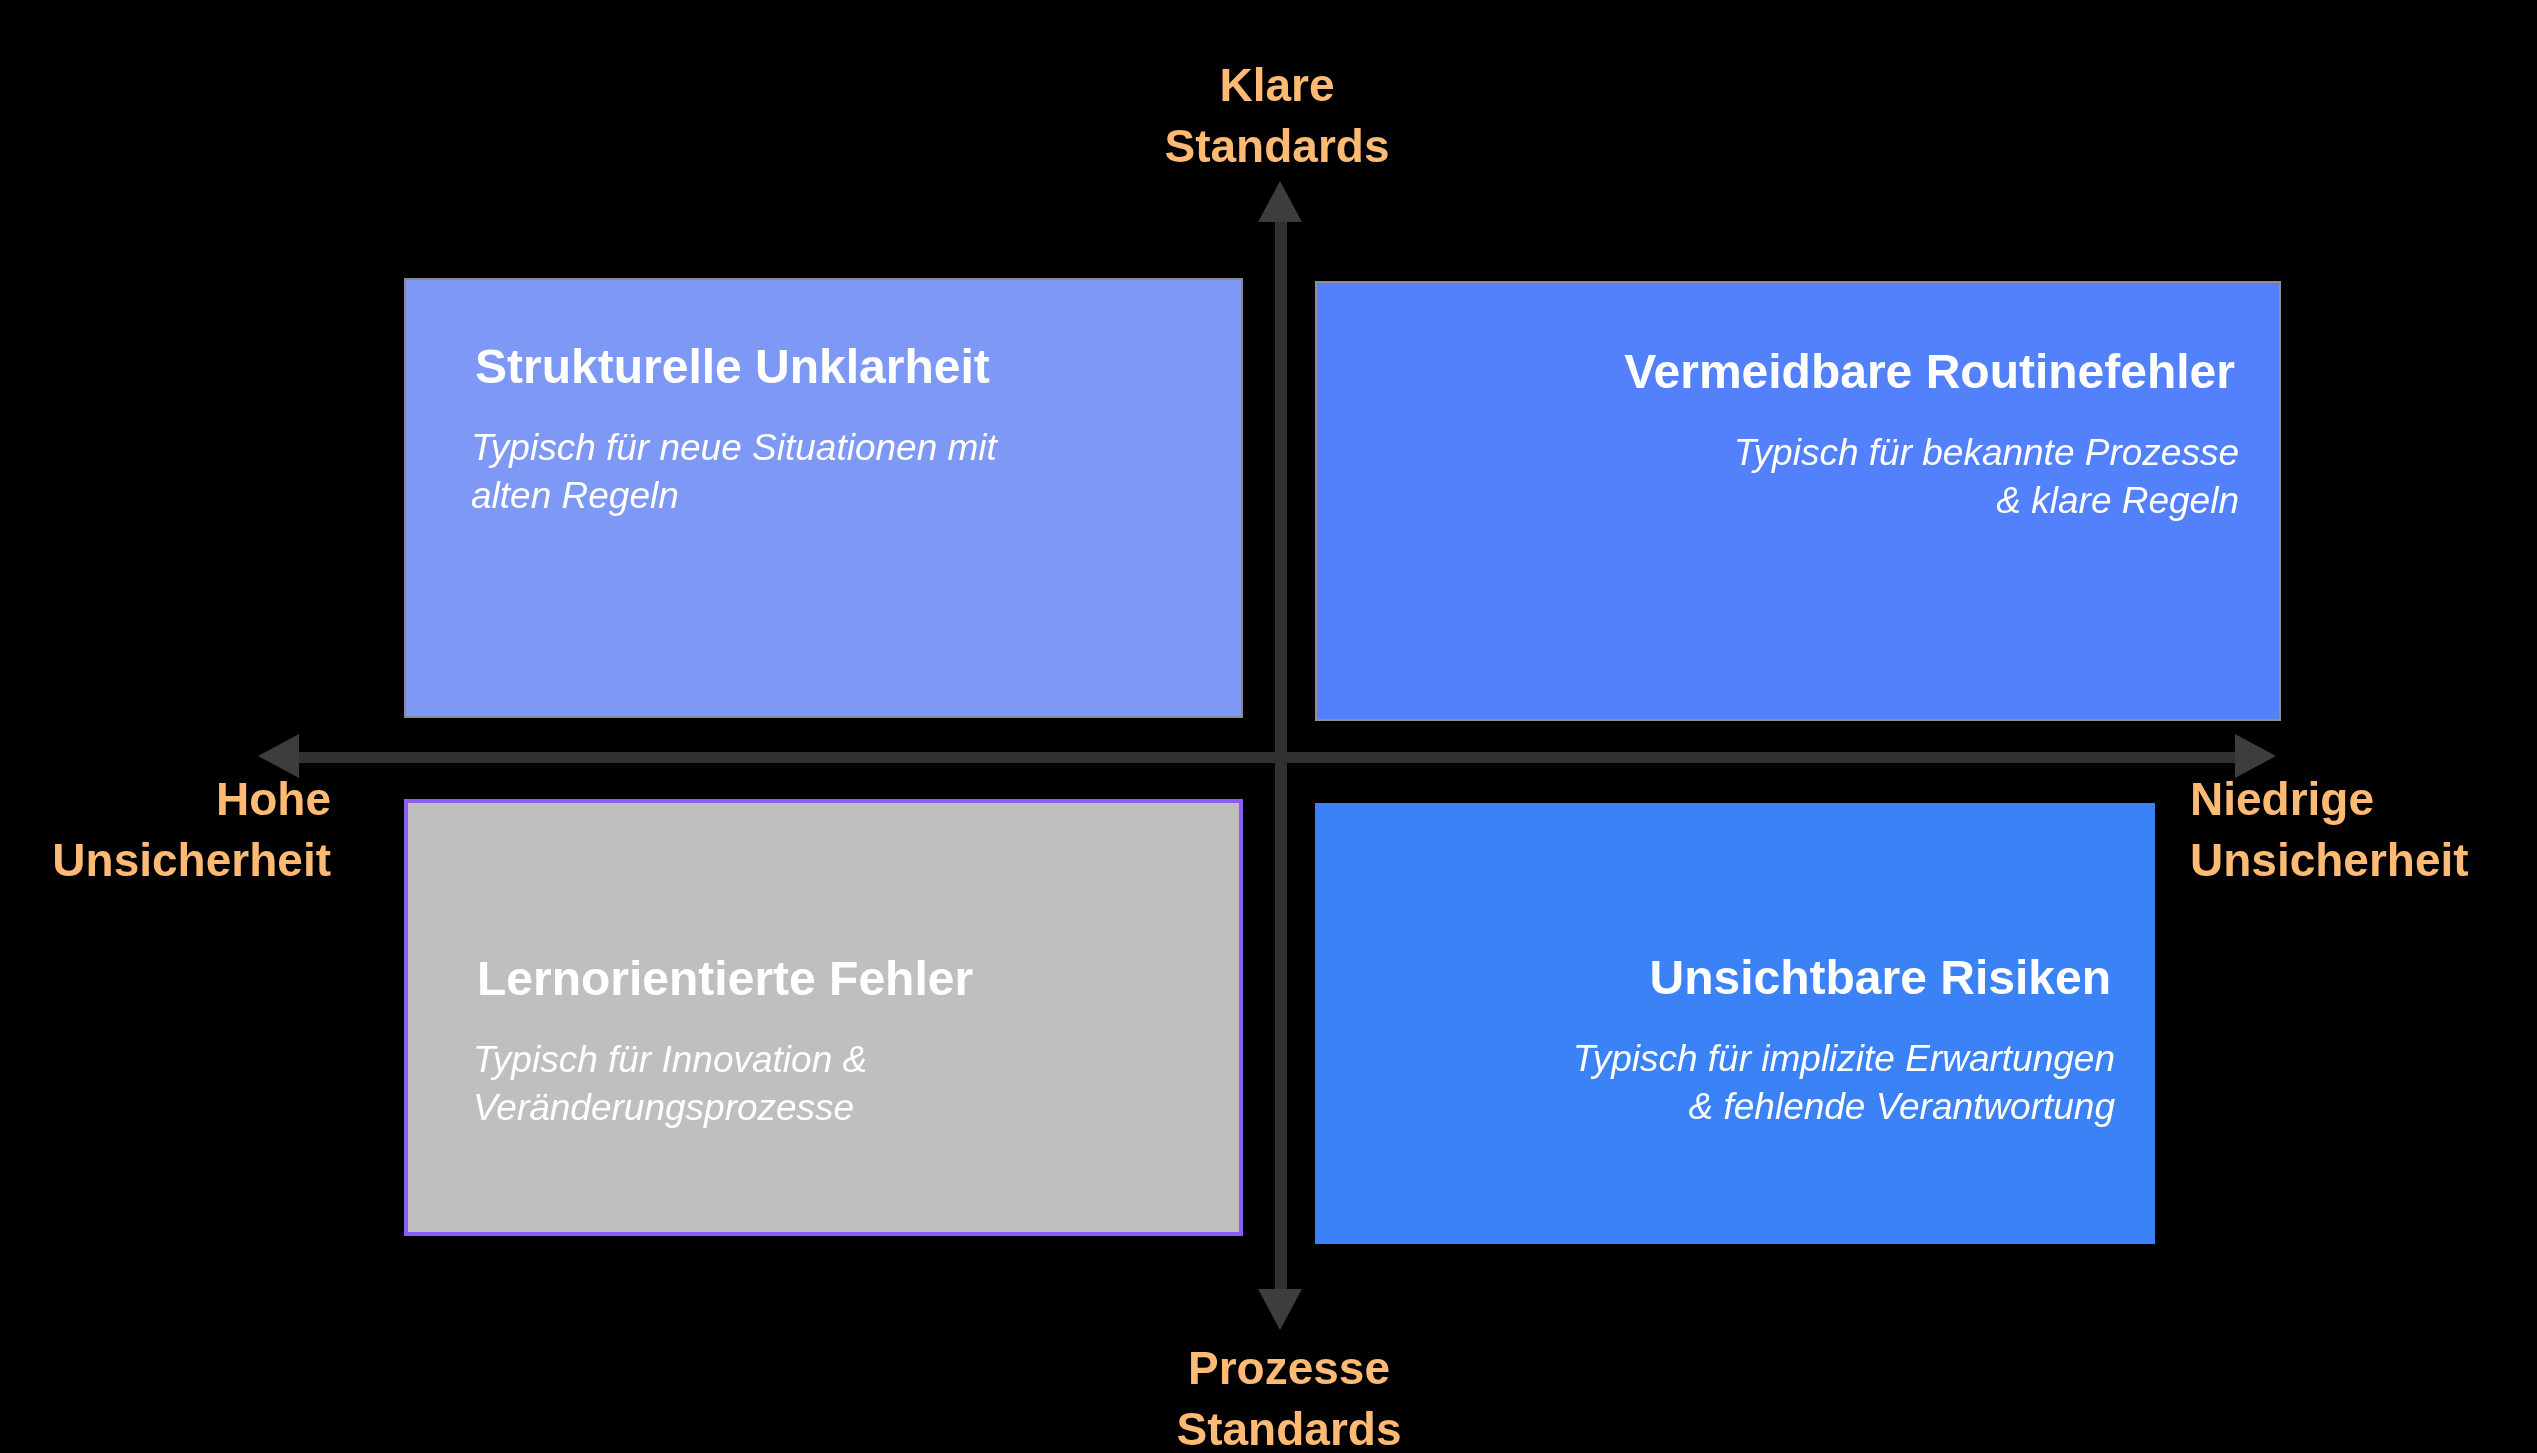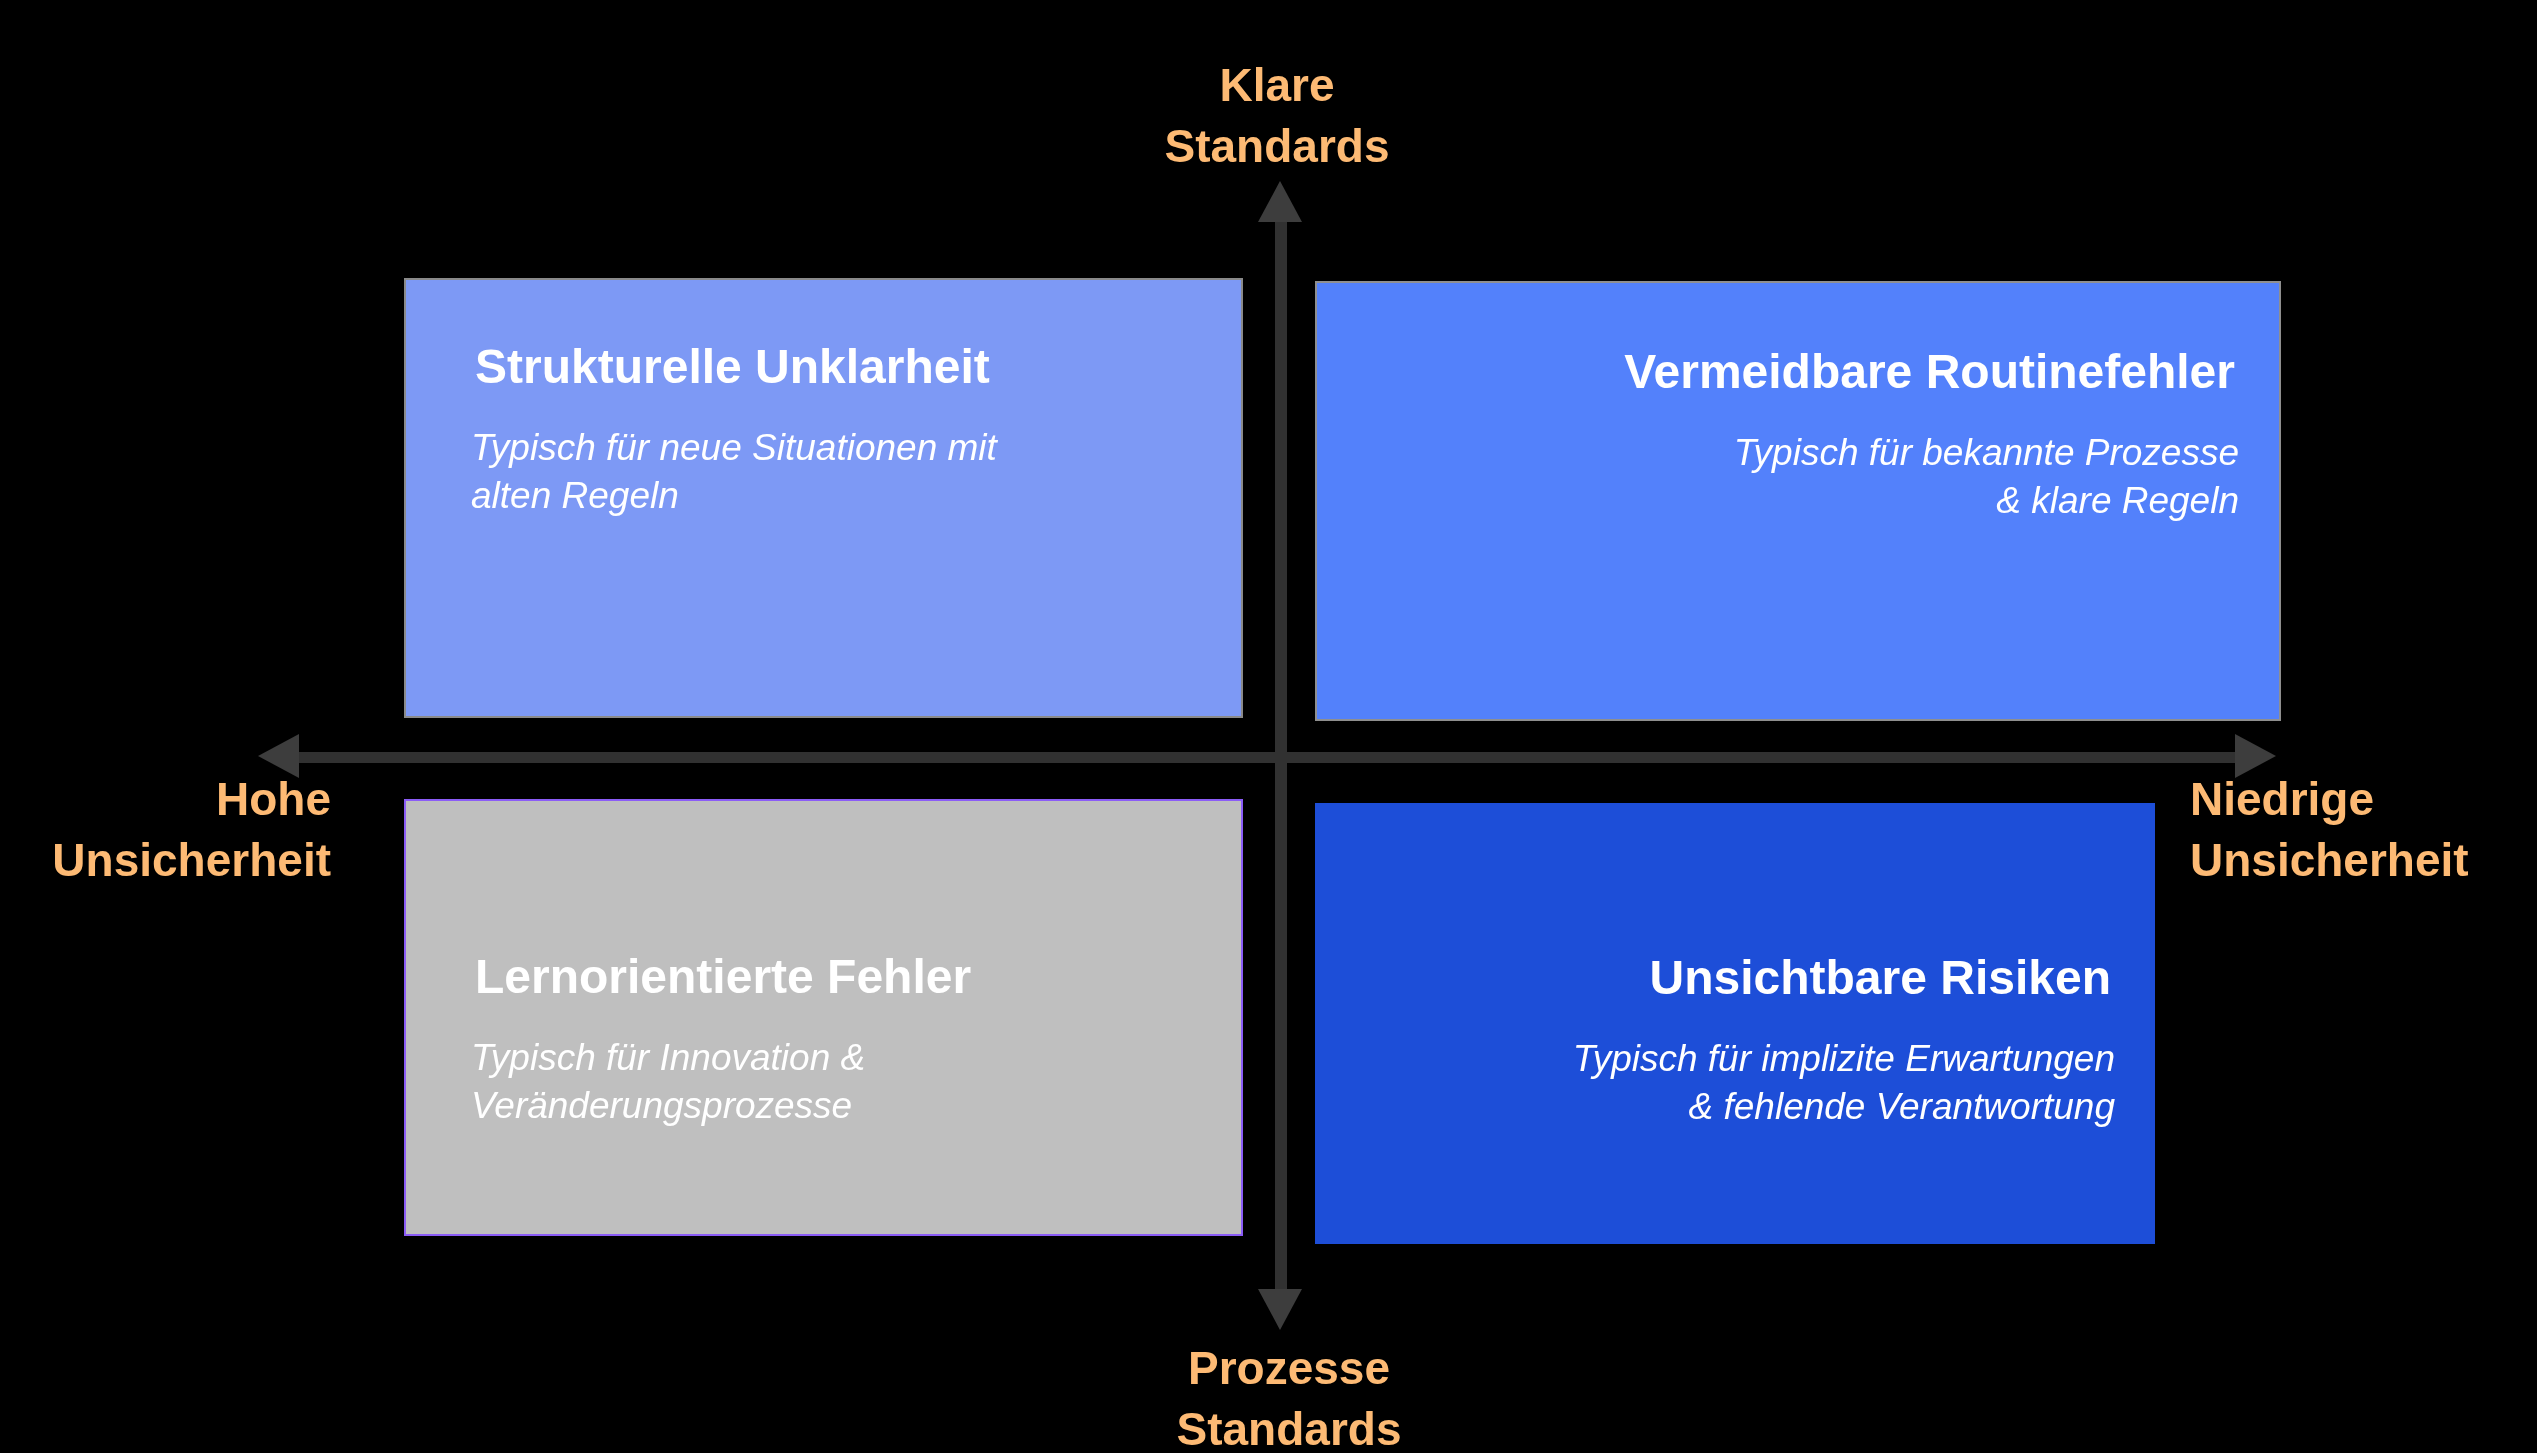--- a/index.html
+++ b/index.html
@@ -134,28 +134,28 @@
     width: 966px; height: 440px;
     background: #5381fb;
     border: 2px solid #8f8f8f;
     padding: 59px 40px 0 41px;
     text-align: right;
   }
   .q-bl {
     left: 404px;  top: 799px;
     width: 839px; height: 437px;
     background: #bfbfbf;
-    border: 2px solid #8b5cf6;
+    border: 4px solid #8b5cf6;
     padding: 146px 41px 0 65px;
     text-align: left;
   }
   .q-br {
     left: 1315px; top: 803px;
     width: 840px; height: 441px;
-    background: #1d4ed8;
+    background: #3b82f6;
     border: none;
     padding: 145px 40px 0 41px;
     text-align: right;
   }
 </style>
 </head>
 <body>
 
 <div class="stage">
 

